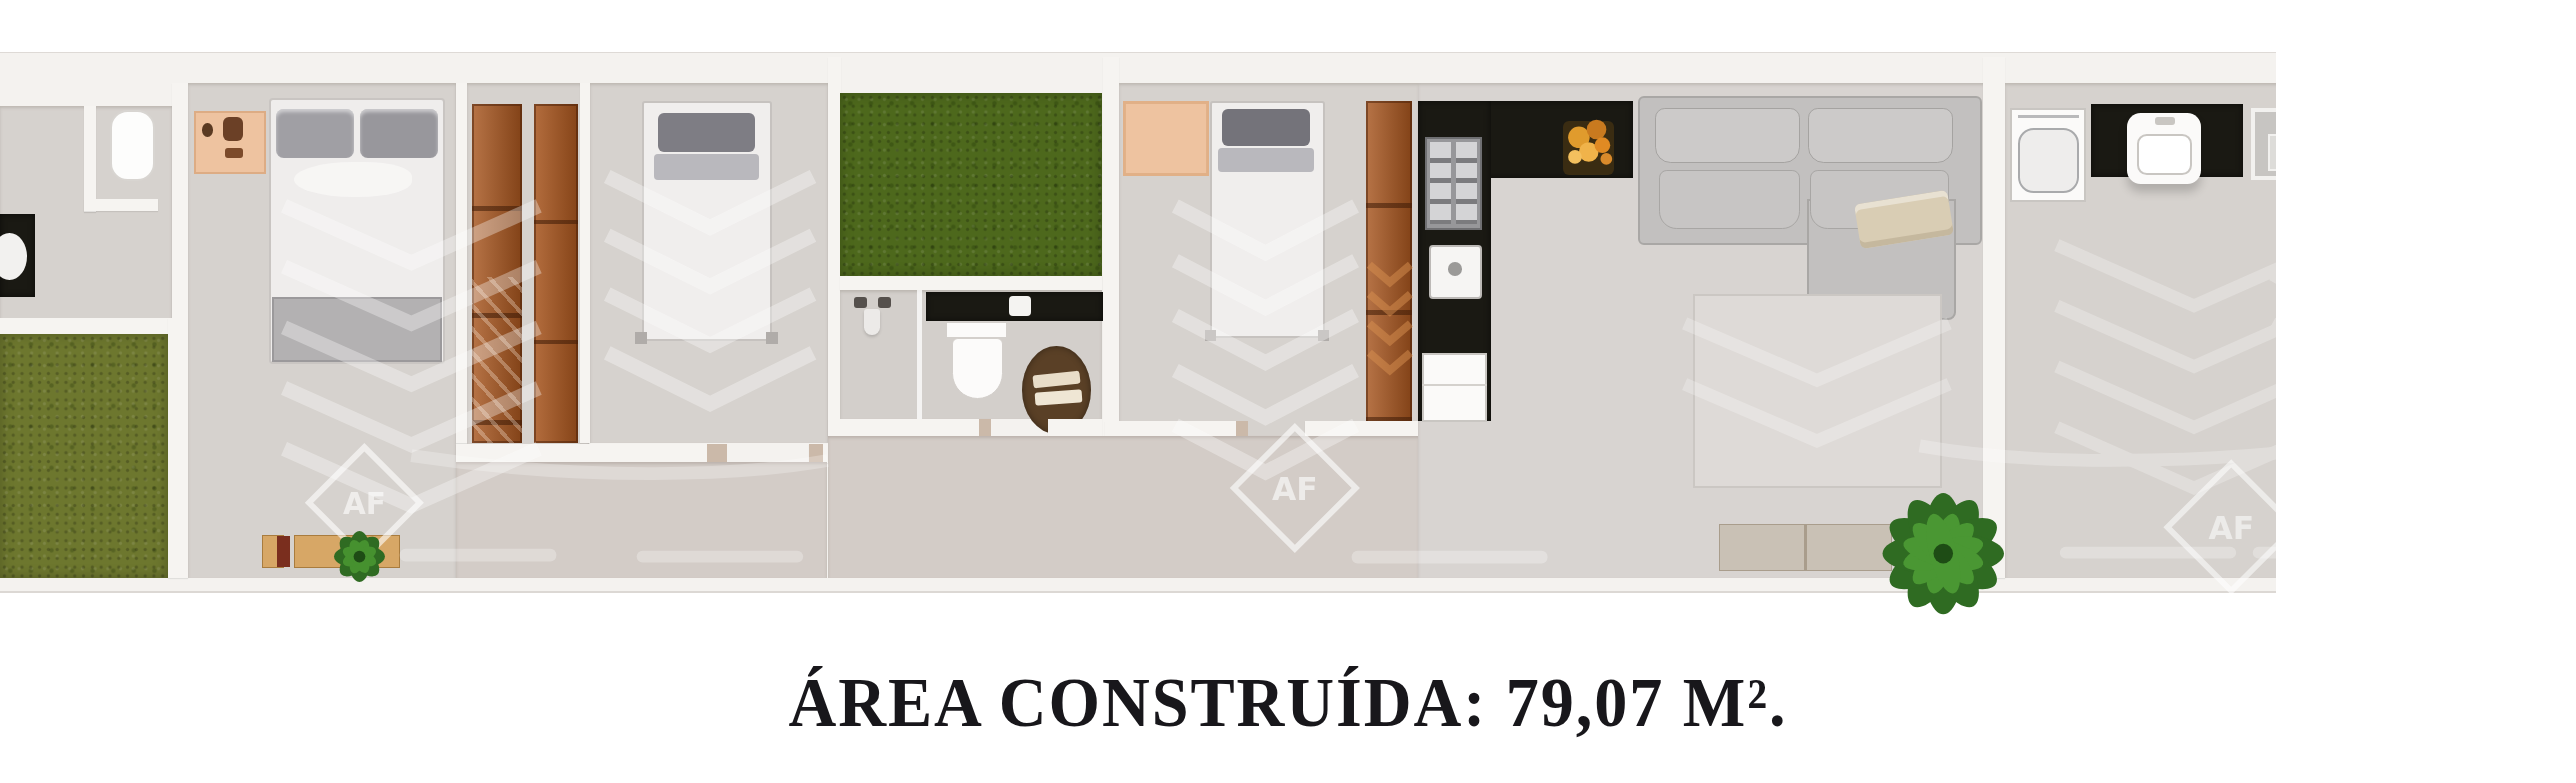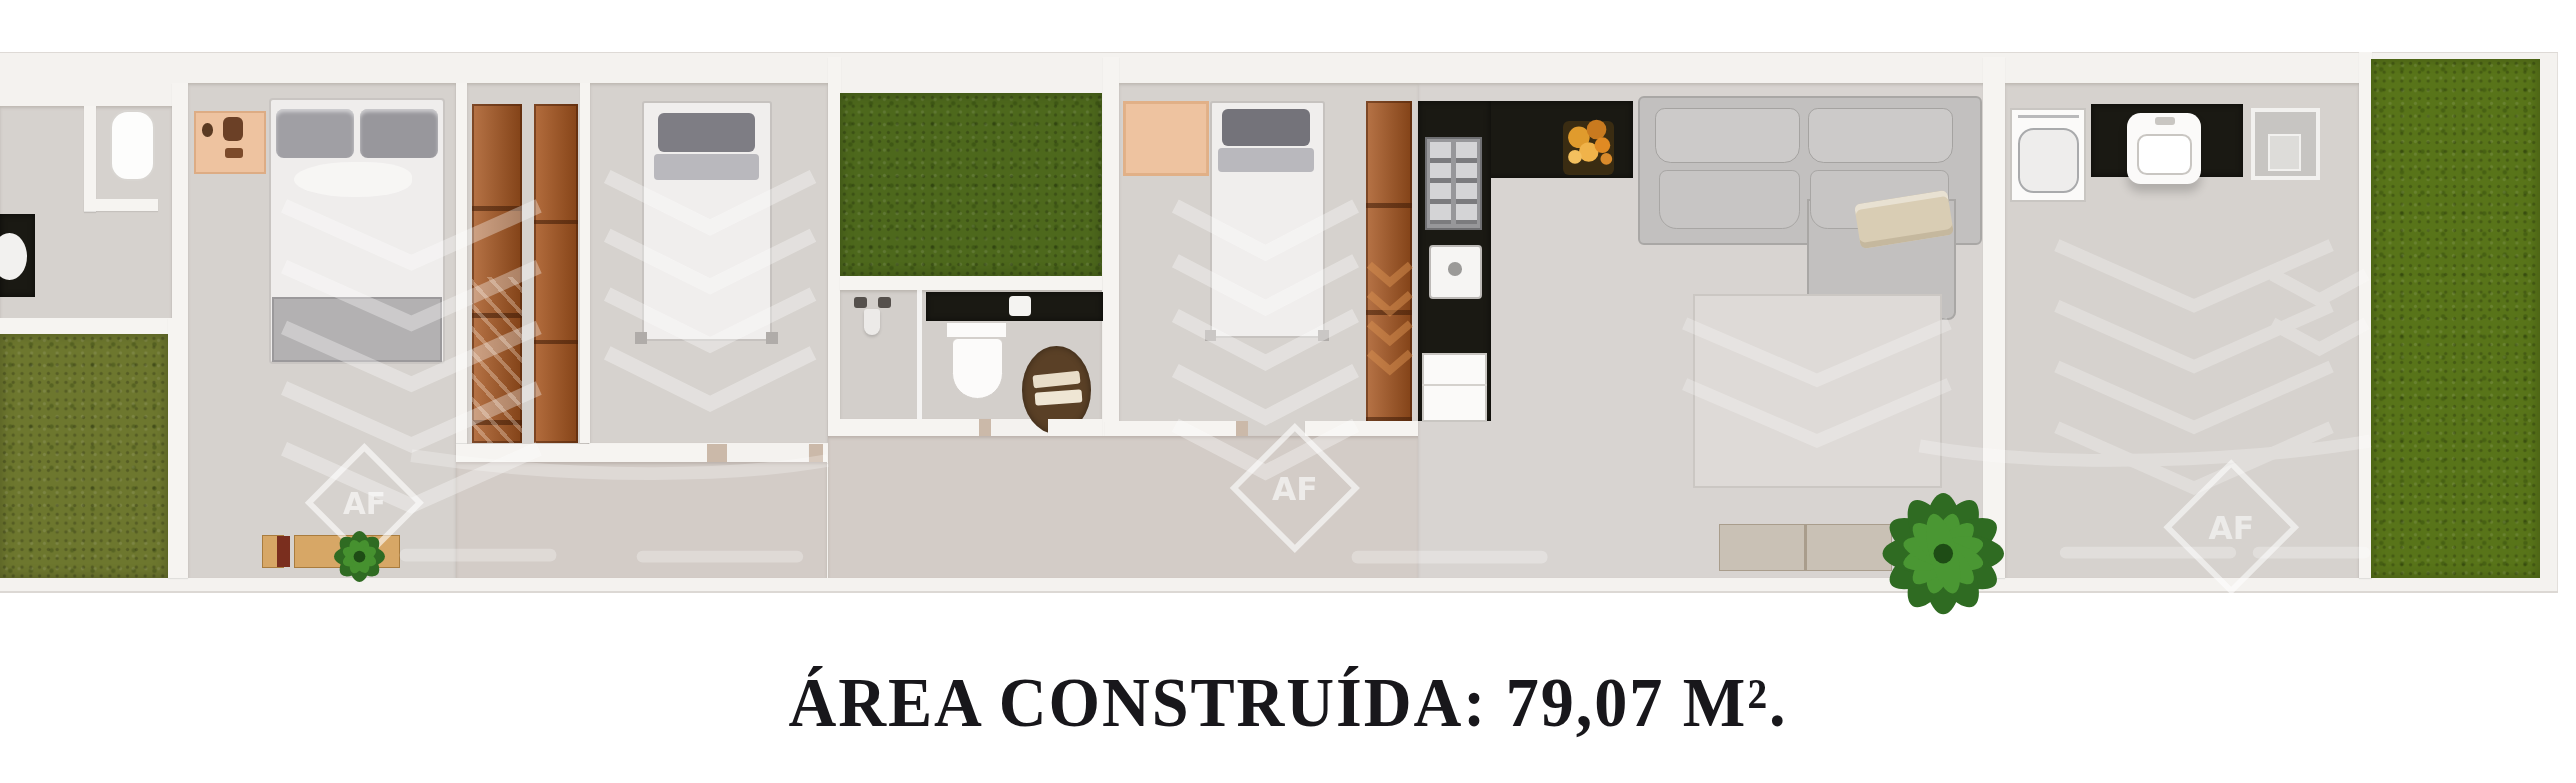--- a/index.html
+++ b/index.html
@@ -1,16 +1,16 @@
 <!DOCTYPE html>
 <html><head>
 <meta charset="utf-8">
 <style>
   html,body{margin:0;padding:0;background:#ffffff;}
-  #canvas{position:relative;width:2576px;height:784px;background:#ffffff;overflow:hidden;
+  #canvas{position:relative;width:2276px;height:784px;background:#ffffff;overflow:hidden;
           font-family:"Liberation Sans",sans-serif;}
   .abs{position:absolute;}
   
   #plan{left:0;top:52px;width:2558px;height:541px;background:#f4f2ef;
         box-shadow:inset 0 1px 0 #dedad6, inset 0 -2px 0 #dcd8d4, inset -1px 0 0 #e3dfdb;}
   .floor{background:#d6d2ce;box-shadow:inset 0 2px 2.9px rgba(120,110,100,.25);}
   .grass{background-color:#4d681c;
          background-image:radial-gradient(rgba(0,0,0,.22) 1px,transparent 2.2px),
                           radial-gradient(rgba(255,255,255,.10) 1px,transparent 2.2px),
                           radial-gradient(rgba(20,40,0,.25) 1.5px,transparent 2.9px);

